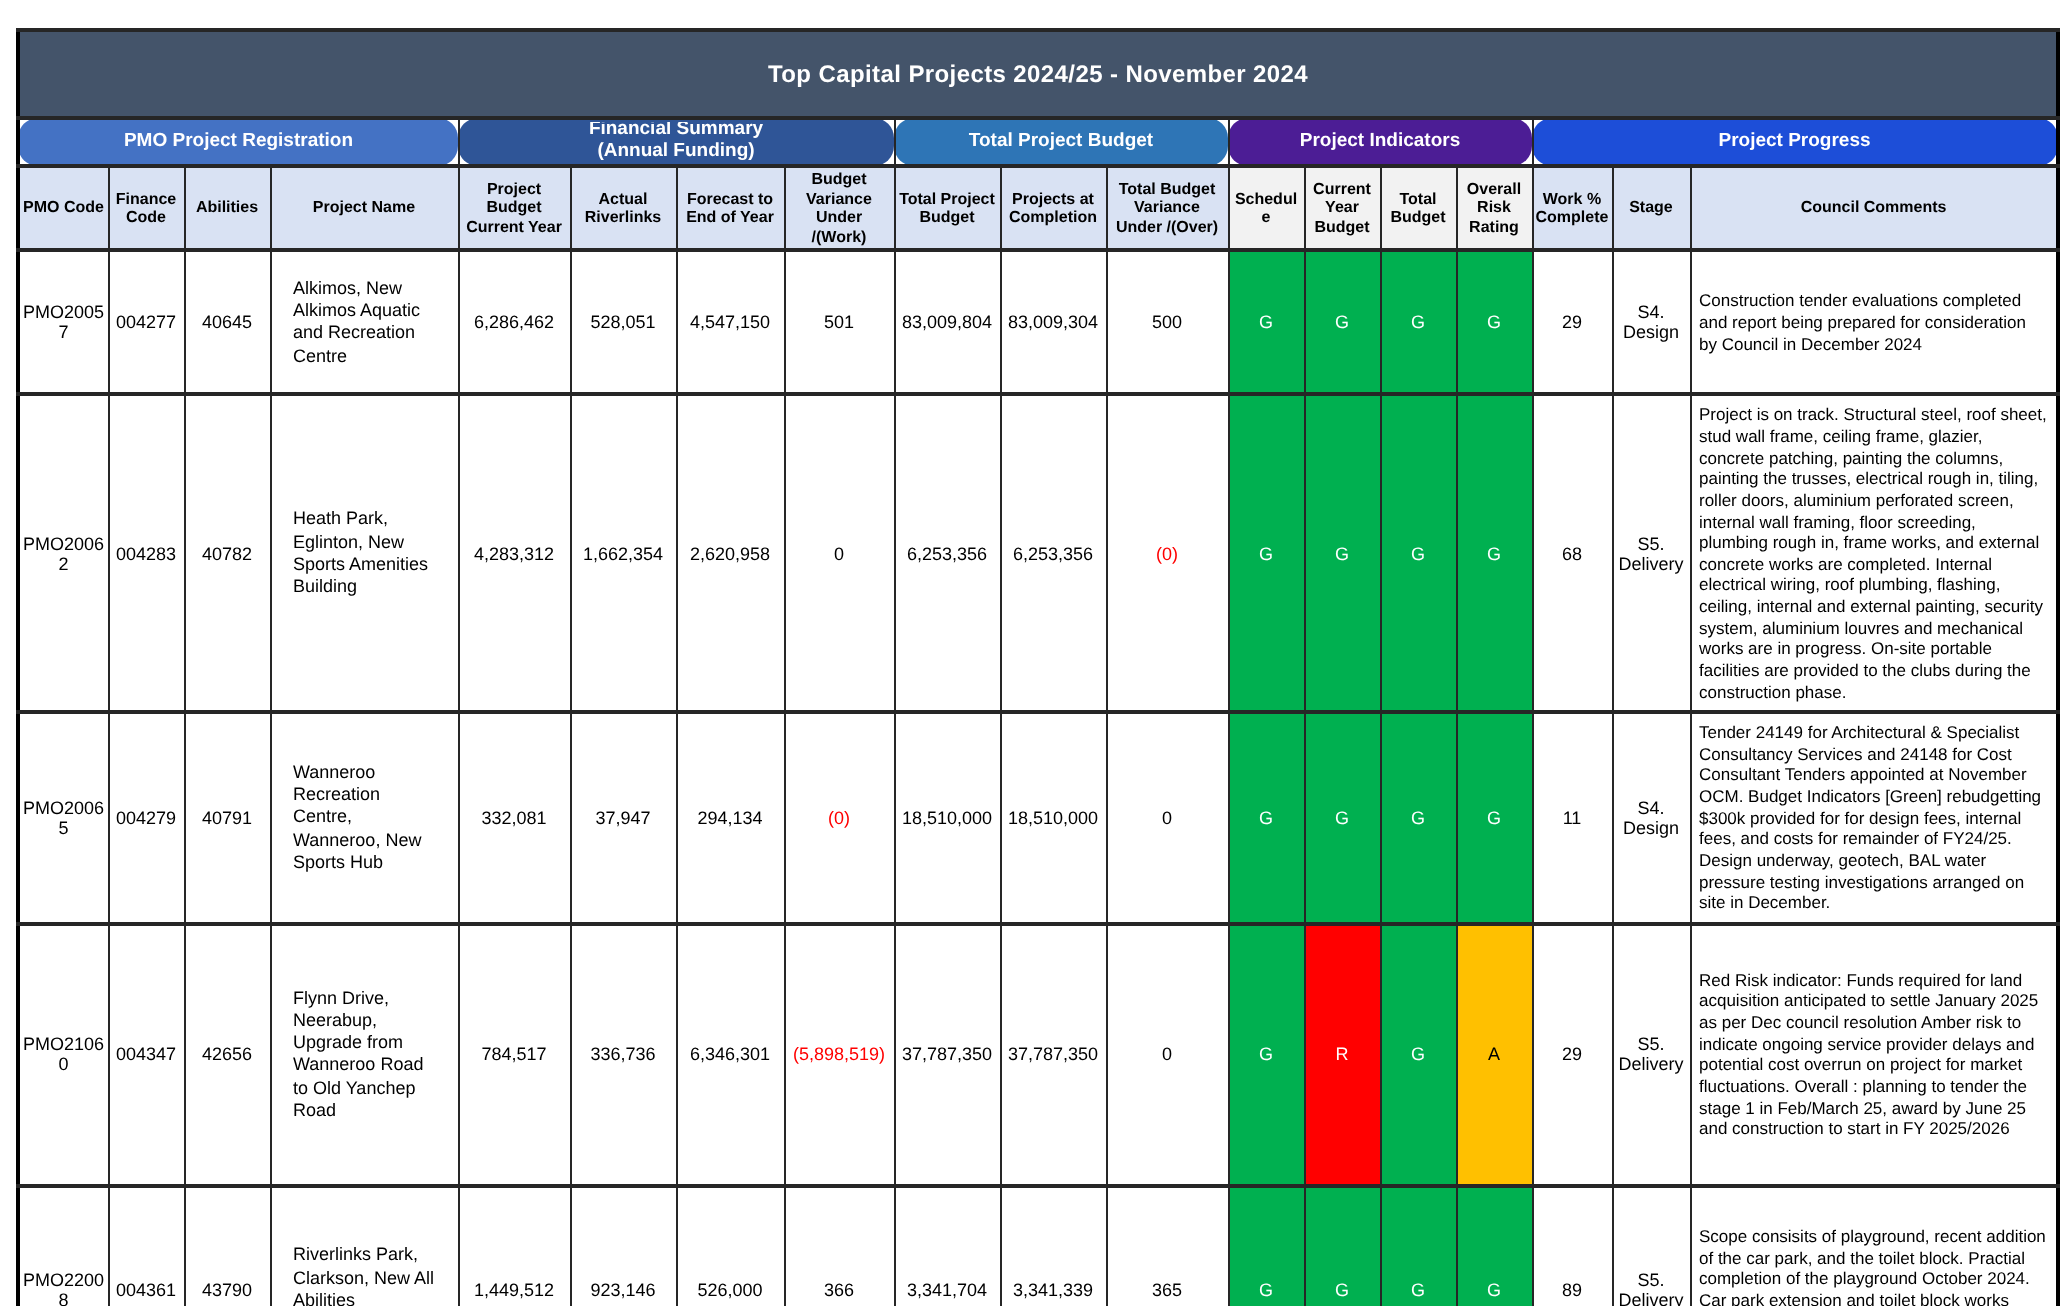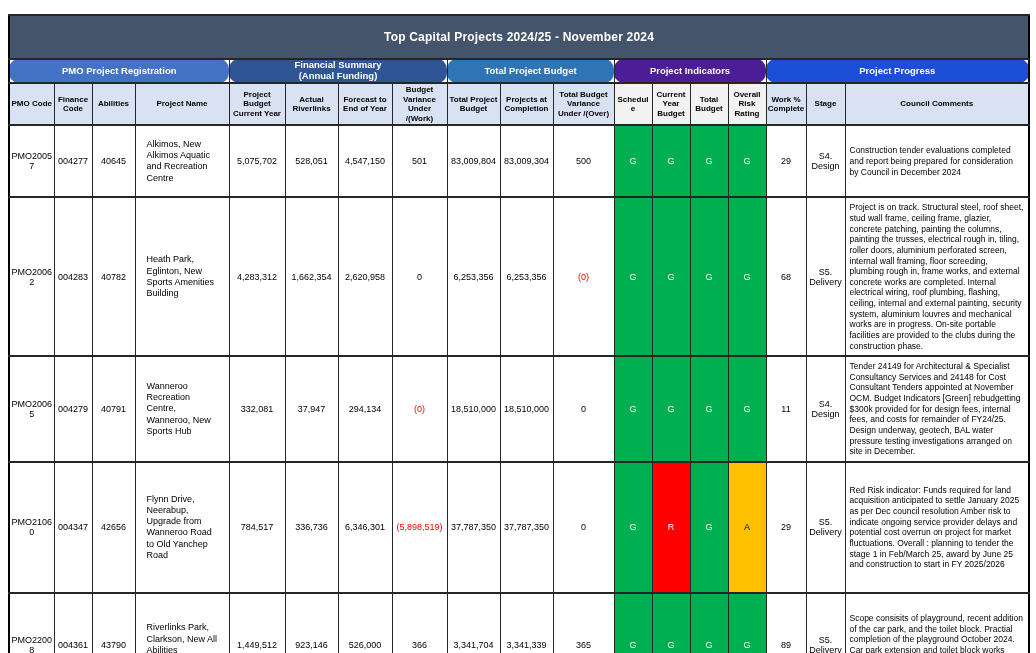--- a/index.html
+++ b/index.html
@@ -86,21 +86,21 @@
       <td>Work % Complete</td>
       <td>Stage</td>
       <td>Council Comments</td>
     </tr>
 
     <tr class="data r0">
       <td class="c">PMO20057</td>
       <td class="c">004277</td>
       <td class="c">40645</td>
       <td class="l">Alkimos, New Alkimos Aquatic and Recreation Centre</td>
-      <td class="c">5,075,702</td>
+      <td class="c">6,286,462</td>
       <td class="c">528,051</td>
       <td class="c">4,547,150</td>
       <td class="c">501</td>
       <td class="c">83,009,804</td>
       <td class="c">83,009,304</td>
       <td class="c">500</td>
       <td class="ind" style="background: rgb(0, 176, 80); color: rgb(255, 255, 255);">G</td>
       <td class="ind" style="background: rgb(0, 176, 80); color: rgb(255, 255, 255);">G</td>
       <td class="ind" style="background: rgb(0, 176, 80); color: rgb(255, 255, 255);">G</td>
       <td class="ind" style="background: rgb(0, 176, 80); color: rgb(255, 255, 255);">G</td>

